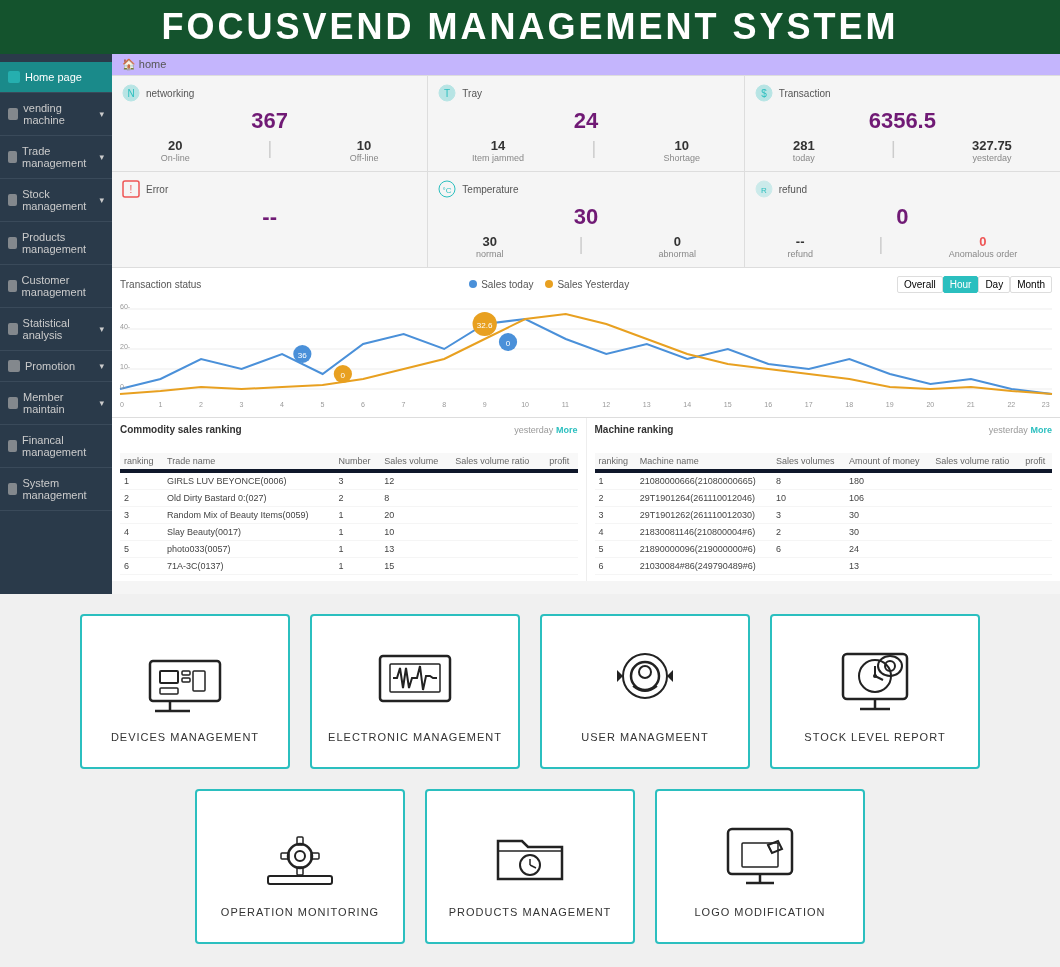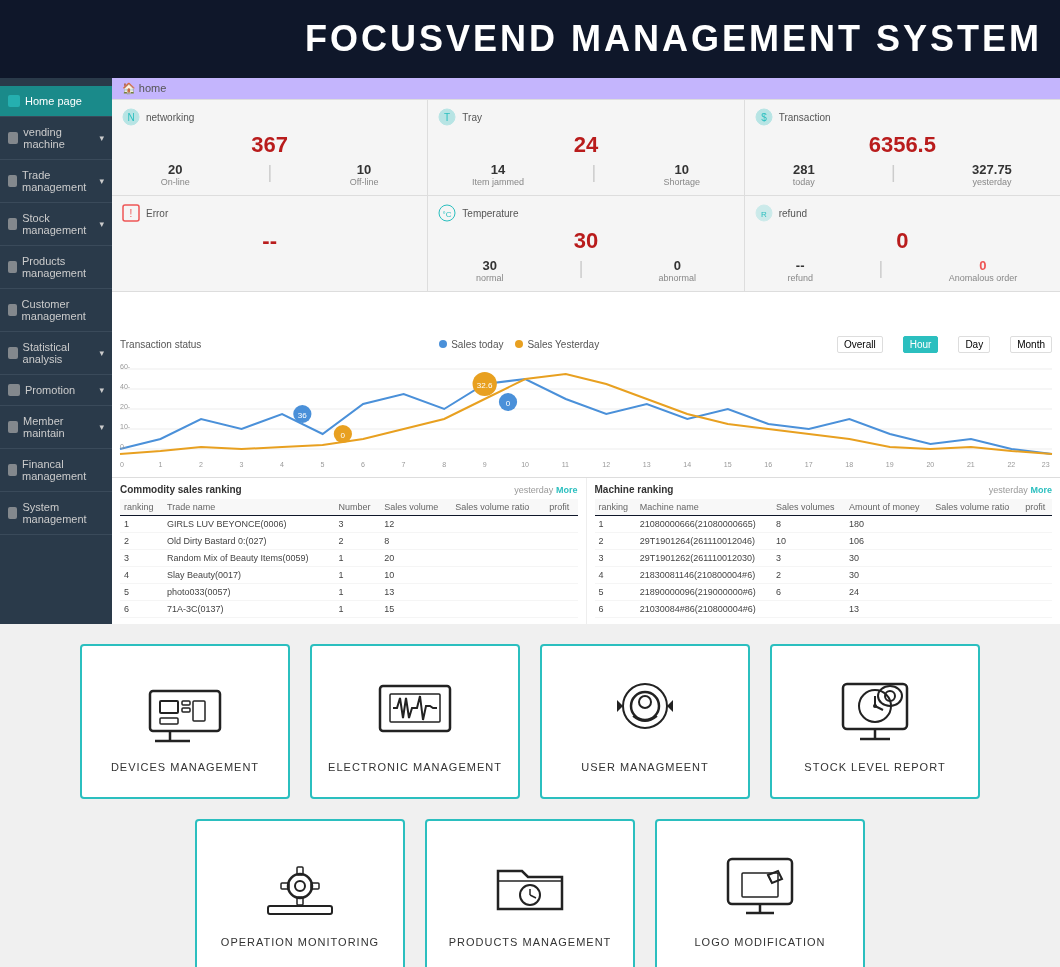--- a/index.html
+++ b/index.html
@@ -1,22 +1,22 @@
 <!DOCTYPE html>
 <html><head>
   <meta charset="utf-8">
   <style>
     * { box-sizing: border-box; margin: 0; padding: 0; }
     body { font-family: Arial, sans-serif; background: #f0f0f0; width: 1060px; }
 
     
     .header {
-      background: #0f172a;
-      text-align: right;
-      padding: 18px;
+      background: #14532d;
+      text-align: center;
+      padding: 6px;
     }
     .header h1 {
       color: white;
       font-size: 36px;
       font-weight: bold;
       letter-spacing: 3px;
     }
 
     
     .dashboard {
@@ -88,21 +88,21 @@
       display: flex;
       align-items: center;
       gap: 6px;
       font-size: 10px;
       color: #555;
       margin-bottom: 6px;
     }
     .stats-main-value {
       font-size: 22px;
       font-weight: bold;
-      color: #b91c1c;
+      color: #701a75;
       text-align: center;
     }
     .stats-row {
       display: flex;
       justify-content: space-around;
       margin-top: 4px;
     }
     .stat-item {
       text-align: center;
     }
@@ -138,37 +138,36 @@
       padding: 8px;
       border-bottom: 1px solid #ddd;
     }
     .chart-header {
       display: flex;
       justify-content: space-between;
       align-items: center;
       margin-bottom: 6px;
       font-size: 10px;
       color: #555;
-      margin-top: 36px;
     }
     .chart-legend {
       display: flex;
       gap: 12px;
       font-size: 10px;
     }
     .legend-dot {
       display: inline-block;
       width: 8px;
       height: 8px;
       border-radius: 50%;
       margin-right: 4px;
     }
     .chart-controls {
       display: flex;
-      gap: 20px;
+      gap: 0;
     }
     .chart-btn {
       padding: 2px 6px;
       font-size: 10px;
       border: 1px solid #ddd;
       background: white;
       cursor: pointer;
       border-radius: 2px;
     }
     .chart-btn.active {
@@ -190,21 +189,21 @@
       flex: 1;
       padding: 6px 8px;
       border-right: 1px solid #eee;
       font-size: 9px;
     }
     .table-section:last-child { border-right: none; }
     .table-title-row {
       display: flex;
       justify-content: space-between;
       align-items: flex-end;
-      margin-bottom: 4px;
+      margin-bottom: 18px;
       font-size: 10px;
       font-weight: bold;
       color: #333;
     }
     .table-yesterday {
       color: #999;
       font-size: 9px;
       font-weight: normal;
     }
     .more-link {
@@ -216,21 +215,21 @@
       width: 100%;
       border-collapse: collapse;
     }
     table.data-table th {
       background: #f8f8f8;
       color: #666;
       font-size: 9px;
       font-weight: normal;
       padding: 3px 4px;
       text-align: left;
-      border-bottom: 1px solid #0f172a;
+      border-bottom: 4px solid #0f172a;
     }
     table.data-table td {
       font-size: 9px;
       color: #444;
       padding: 3px 4px;
       border-bottom: 1px solid #f5f5f5;
     }
 
     
     .tiles-section {
@@ -668,21 +667,21 @@
               <tr>
                 <td>5</td>
                 <td>21890000096(219000000#6)</td>
                 <td>6</td>
                 <td>24</td>
                 <td></td>
                 <td></td>
               </tr>
               <tr>
                 <td>6</td>
-                <td>21030084#86(210800004#6)</td>
+                <td>21030084#86(249790489#6)</td>
                 <td></td>
                 <td>13</td>
                 <td></td>
                 <td></td>
               </tr>
             </tbody>
         </table>
       </div>
     </div>
 

